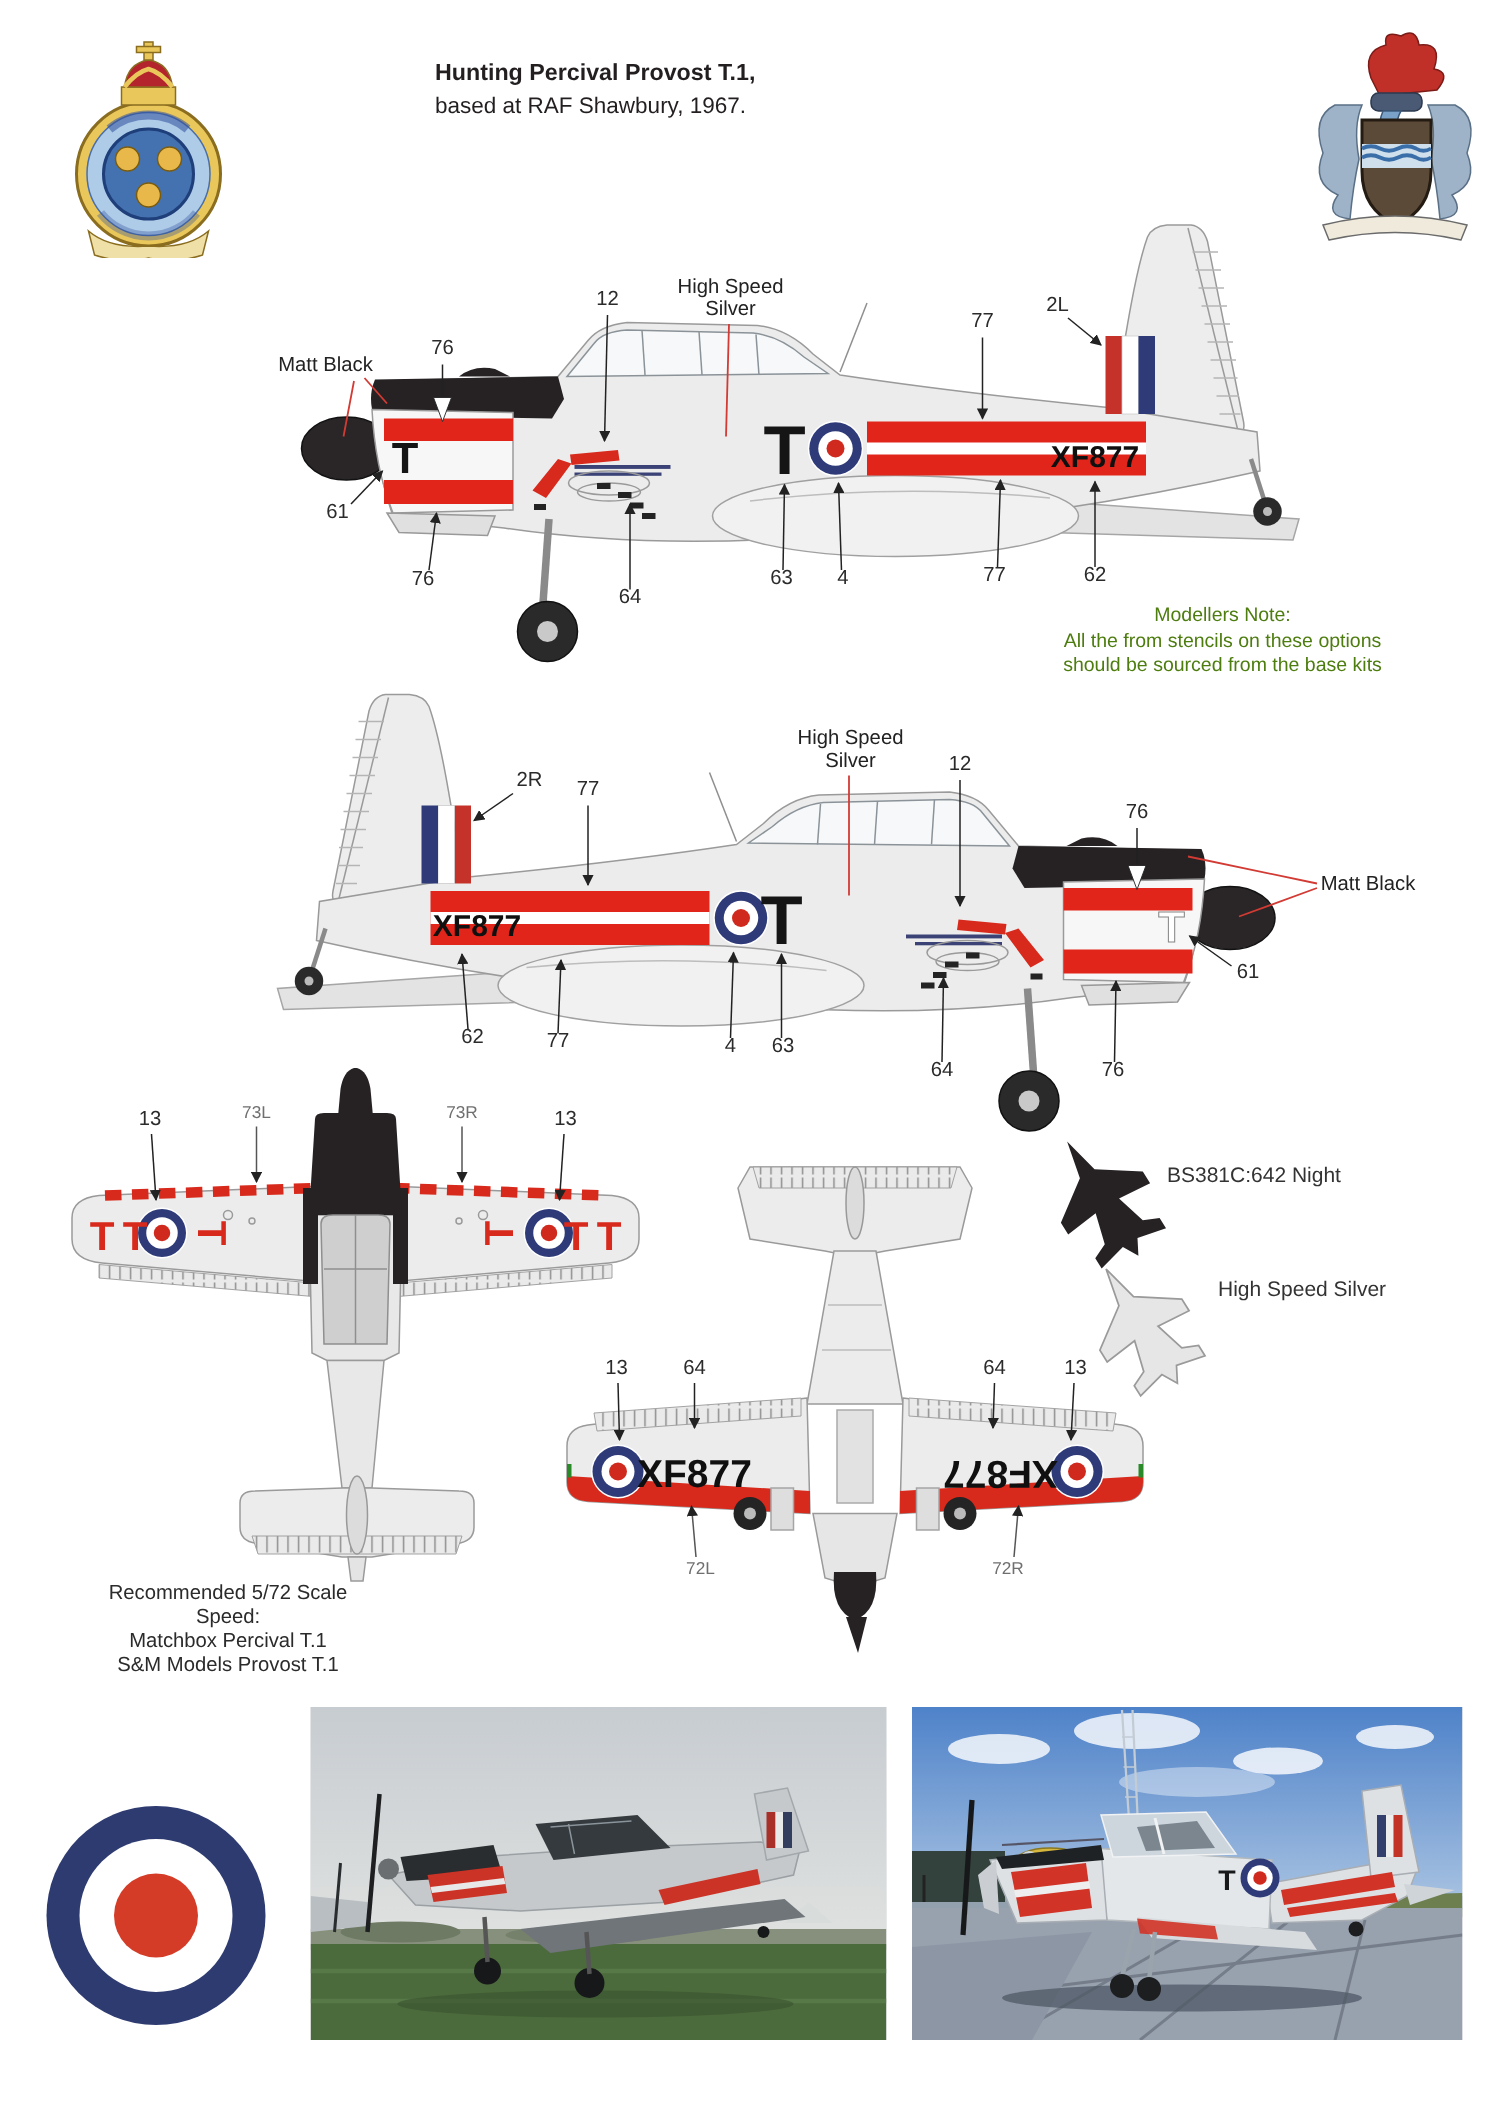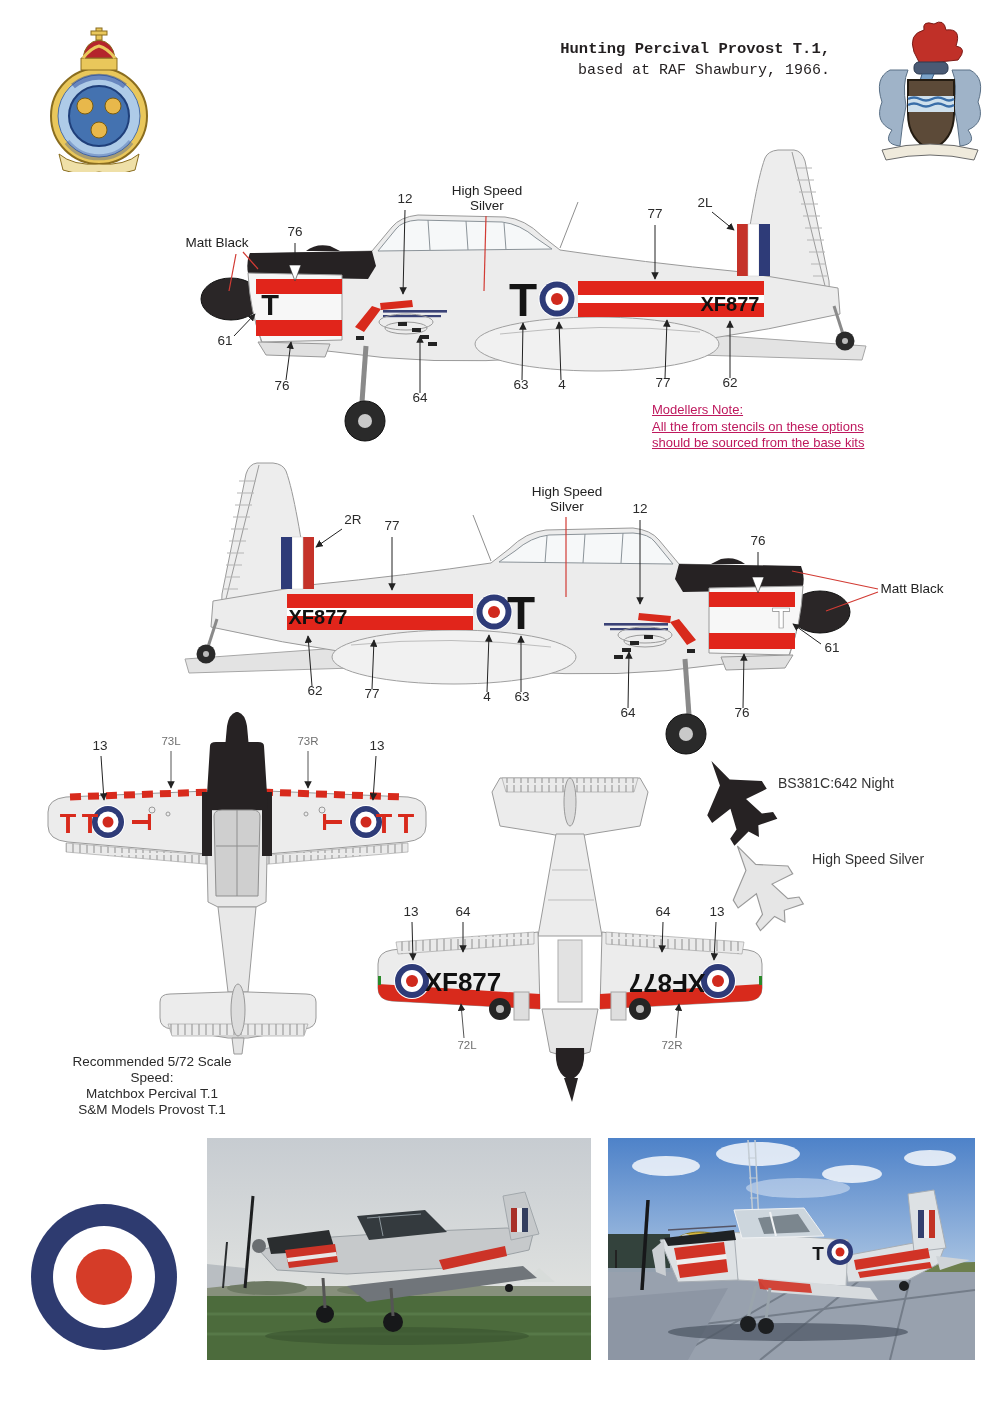--- a/index.html
+++ b/index.html
@@ -1,42 +1,42 @@
 <!DOCTYPE html>
 <html><head>
 <meta charset="utf-8">
 <style>
   html,body{margin:0;padding:0;background:#fff;}
   #sheet{position:relative;width:1000px;height:1403px;background:#ffffff;overflow:hidden;
          font-family:"Liberation Sans",sans-serif;color:#1a1a1a;}
   .abs{position:absolute;}
-  #title-block{left:290px;top:38px;width:540px;text-align:right;line-height:22px;font-size:15px;color:#231f20;font-family:Liberation Mono, monospace;}
+  #title-block{left:290px;top:38px;width:540px;text-align:left;line-height:22px;font-size:15px;color:#231f20;}
   #title-block .t1{font-weight:bold;font-size:15.5px;}
-  #note-block{left:652px;top:402px;width:326px;text-align:left;font-size:13px;line-height:16.5px;color:#be185d;text-decoration:underline;}
+  #note-block{left:652px;top:402px;width:326px;text-align:center;font-size:13px;line-height:16.5px;color:#4d7c0f;}
   #kits-block{left:36px;top:1054px;width:232px;text-align:center;font-size:13.5px;line-height:16px;color:#2b2b2b;}
   .photo{position:absolute;overflow:hidden;background:#cfd3d6;}
   #photo1{left:207px;top:1138px;width:384px;height:222px;}
   #photo2{left:608px;top:1138px;width:367px;height:222px;}
   svg text{font-family:"Liberation Sans",sans-serif;}
   .num{font-size:13.5px;fill:#2b2b2b;}
   .numsm{font-size:11.5px;fill:#6f6f6f;}
   .clabel{font-size:13.5px;fill:#222;}
   .keylabel{font-size:14px;fill:#333;}
   .lead{stroke:#222;stroke-width:1;fill:none;}
   .leadg{stroke:#555;stroke-width:1;fill:none;}
   .leadr{stroke:#d23b34;stroke-width:1.2;fill:none;}
 </style>
 </head>
 <body>
 
 <div id="sheet">
 
   <div id="title-block" class="abs">
     <div class="t1">Hunting Percival Provost T.1,</div>
-    <div>based at RAF Shawbury, 1966.</div>
+    <div>based at RAF Shawbury, 1967.</div>
   </div>
 
   <svg class="abs" style="left:33px;top:20px" width="132" height="152" viewBox="0 0 132 152">
     <circle cx="66" cy="96" r="48" fill="#e9c75b" stroke="#8a6d1f" stroke-width="2"></circle>
     <circle cx="66" cy="96" r="41" fill="#aecbe8" stroke="#4a6ea8"></circle>
     <circle cx="66" cy="96" r="30" fill="#4472b0" stroke="#1f3f7a" stroke-width="2"></circle>
     <path d="M40,66 A41,41 0 0 1 92,66" fill="none" stroke="#31519c" stroke-width="6" opacity=".55"></path>
     <path d="M34,122 A41,41 0 0 0 98,122" fill="none" stroke="#31519c" stroke-width="6" opacity=".35"></path>
     <circle cx="52" cy="86" r="8" fill="#e8b84b" stroke="#7a5c10"></circle>
     <circle cx="80" cy="86" r="8" fill="#e8b84b" stroke="#7a5c10"></circle>

